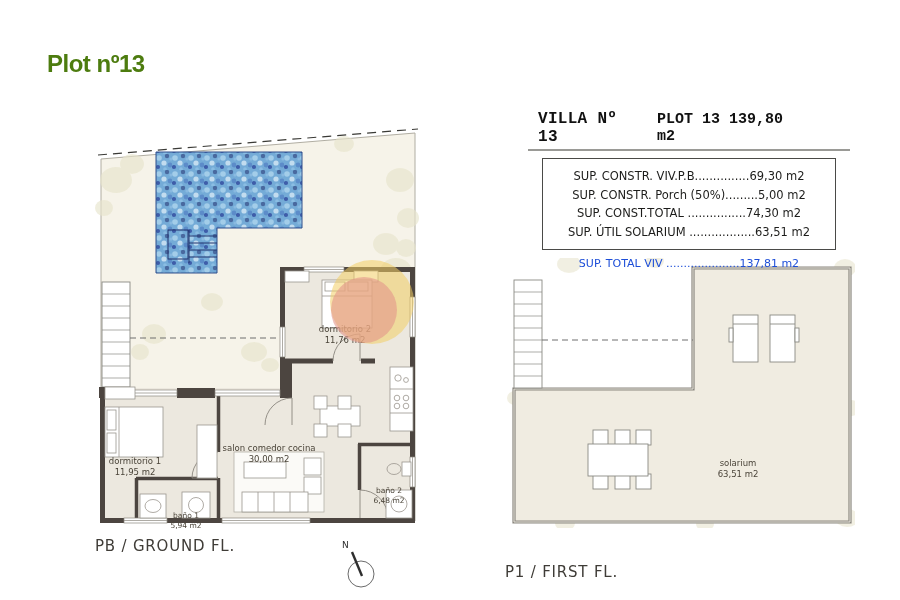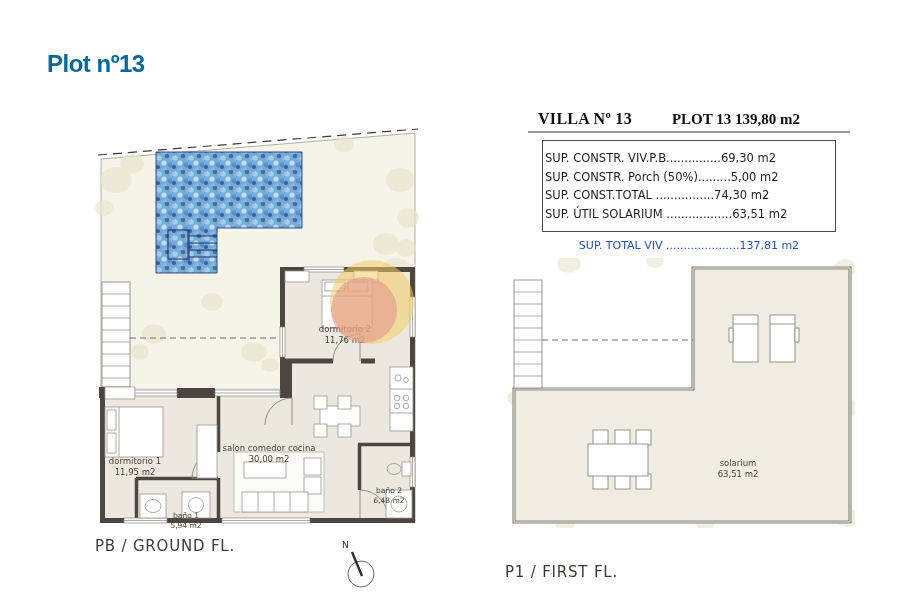--- a/index.html
+++ b/index.html
@@ -1,37 +1,37 @@
 <!DOCTYPE html>
 <html><head>
 <meta charset="utf-8">
 <style>
   html,body{margin:0;padding:0;background:#e9e9e9;}
   .canvas{position:relative;width:900px;height:600px;background:#ffffff;overflow:hidden;
           font-family:"DejaVu Sans",sans-serif;}
   .abs{position:absolute;}
   .page-title{left:47px;top:50px;font-family:"Liberation Sans",sans-serif;
-              font-weight:bold;font-size:24px;color:#0369a1;letter-spacing:-0.5px;}
+              font-weight:bold;font-size:24px;color:#4d7c0f;letter-spacing:-0.5px;}
   svg.plan{position:absolute;}
   
   .room-label{position:absolute;transform:translateX(-50%);text-align:center;
               color:#4a4439;line-height:1.3;margin-top:28px;}
   .room-label .nm{white-space:nowrap;}
   .fs85{font-size:8.5px;} .fs75{font-size:7.5px;}
   
   .floor-caption{font-size:15px;color:#3f3c37;letter-spacing:0.8px;}
   
   .spec{left:528px;top:110px;width:322px;color:#111;}
   .spec-head{display:flex;justify-content:space-between;align-items:center;
              border-bottom:2px solid #9a9a96;padding:0 50px 3px 10px;
-             font-family:Liberation Serif, serif;font-weight:bold;gap:17px;}
+             font-family:Liberation Mono, monospace;font-weight:bold;gap:17px;}
   .spec-head .hl{font-size:16px;letter-spacing:0.3px;}
   .spec-head .hr{font-size:15px;}
   .spec-box{margin:7px 14px 0 14px;border:1.5px solid #4a4a47;
-            padding:8px 2px;}
+            padding:8px 2px;text-align:center;}
   .spec-box .row{font-size:11.5px;line-height:18.5px;color:#1d1d1b;white-space:nowrap;}
   .spec-total{margin:7px 14px 0 14px;text-align:center;font-size:11px;color:#1d4ed8;white-space:nowrap;}
   
   .sun-outer{left:330px;top:260px;width:84px;height:84px;border-radius:50%;
              background:rgba(242,205,100,0.55);z-index:30;}
   .sun-inner{left:331px;top:277px;width:66px;height:66px;border-radius:50%;
              background:rgba(226,150,138,0.60);z-index:31;}
   .wm-text{left:388px;top:270px;z-index:32;font-weight:bold;font-size:44px;
            letter-spacing:-2px;color:#a9d8ef;white-space:nowrap;}
   .wm-text sup{font-size:15px;letter-spacing:0;vertical-align:28px;}

